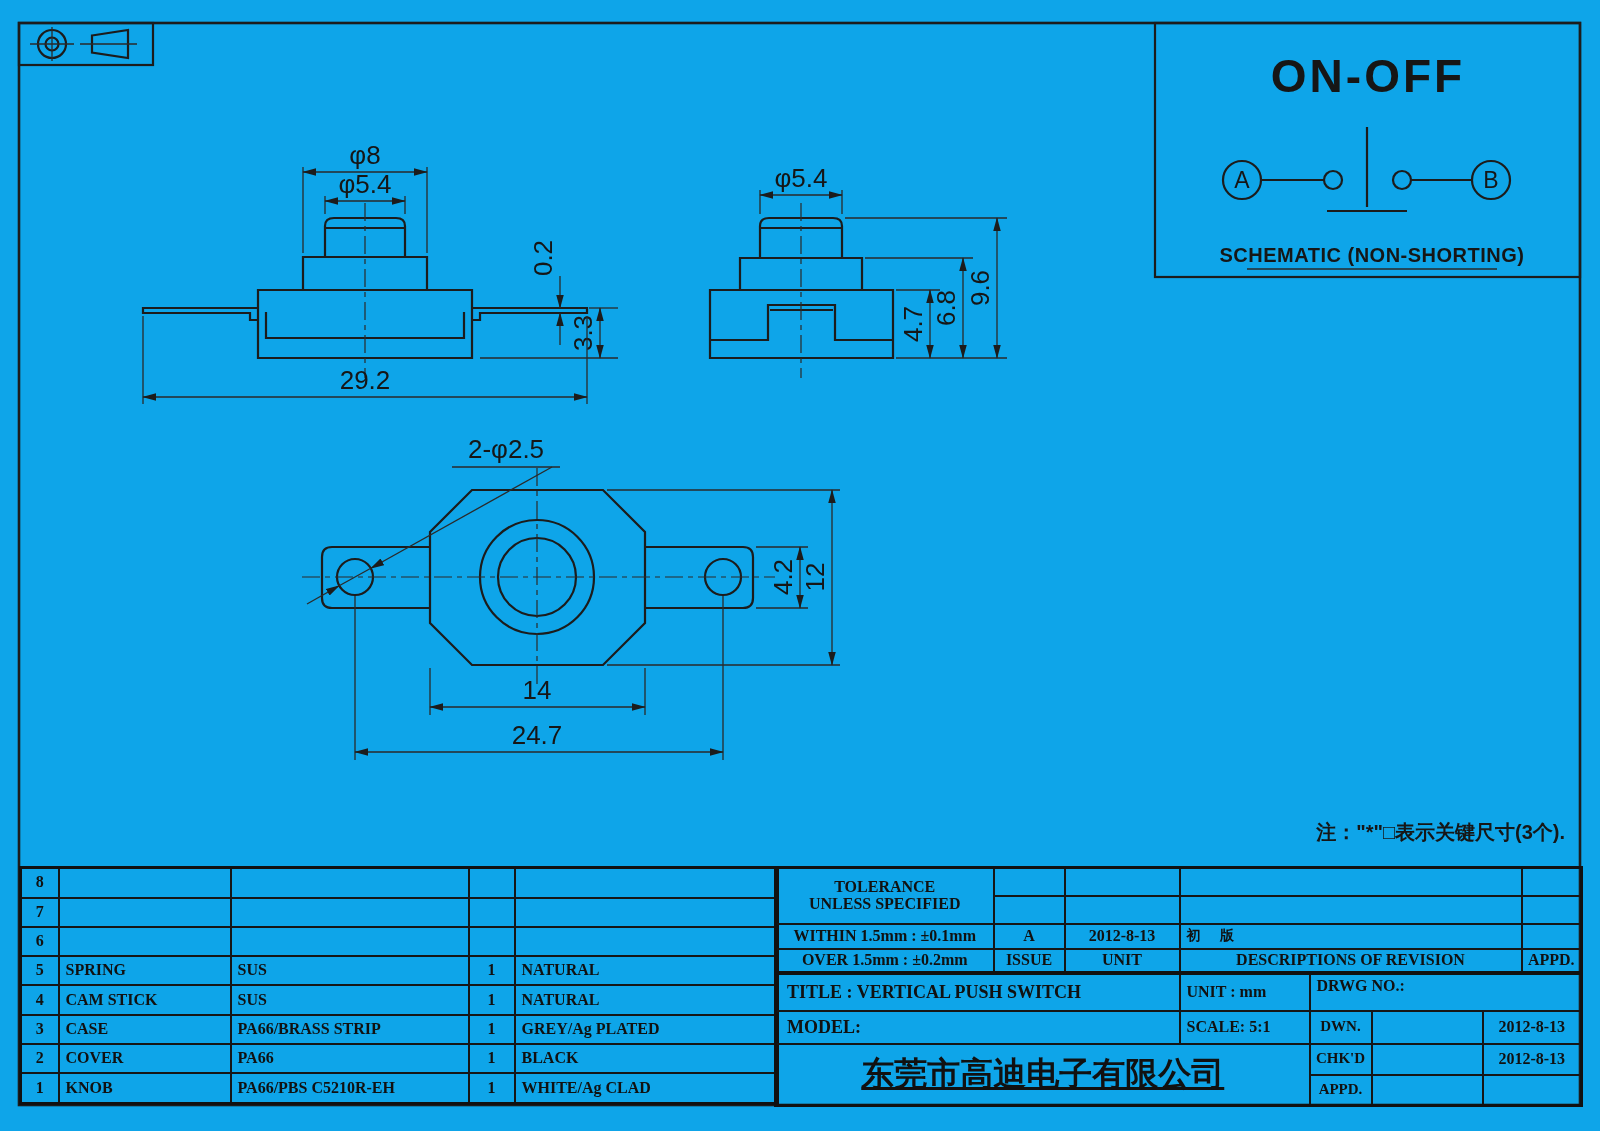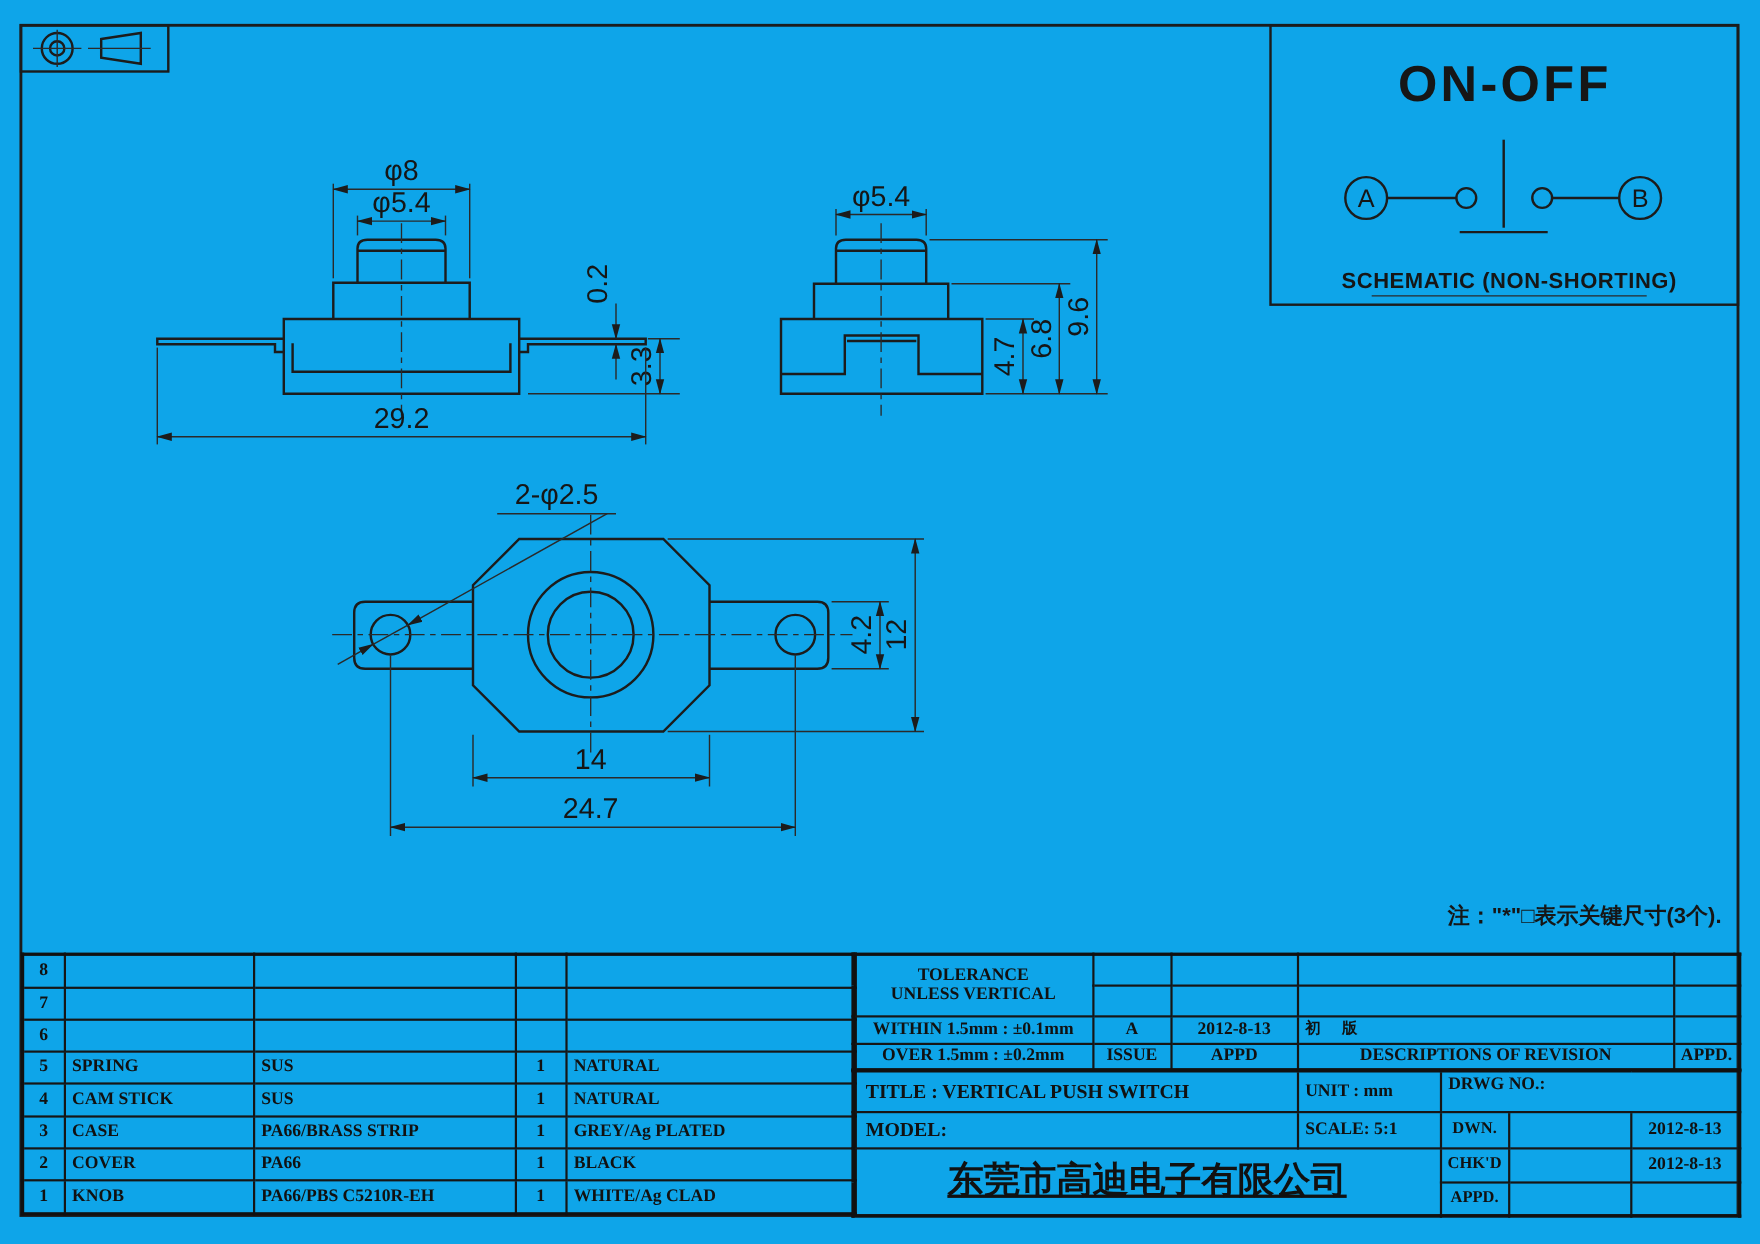--- a/index.html
+++ b/index.html
@@ -262,21 +262,21 @@
         <col style="width:218px">
         <col style="width:71px">
         <col style="width:115px">
         <col style="width:342px">
         <col style="width:60px">
       </colgroup>
   <tbody>
         <tr style="height:27px">
     <td rowspan="2" class="ctr">
       <div>TOLERANCE</div>
-      <div>UNLESS  VERTICAL</div>
+      <div>UNLESS  SPECIFIED</div>
     </td>
     <td></td>
     <td></td>
     <td></td>
     <td></td>
   </tr>
   <tr style="height:27px">
     <td></td>
     <td></td>
     <td></td>
@@ -285,21 +285,21 @@
   <tr style="height:24px">
     <td class="ctr">WITHIN 1.5mm : ±0.1mm</td>
     <td class="ctr">A</td>
     <td class="ctr">2012-8-13</td>
     <td class="rev">初 版</td>
     <td></td>
   </tr>
   <tr style="height:23px">
     <td class="ctr">OVER 1.5mm : ±0.2mm</td>
     <td class="ctr">ISSUE</td>
-    <td class="ctr">APPD</td>
+    <td class="ctr">UNIT</td>
     <td class="ctr">DESCRIPTIONS OF REVISION</td>
     <td class="ctr">APPD.</td>
   </tr>
 </tbody>
     </table>
 
 <table class="tb-bot">
   <colgroup>
         <col style="width:404px">
         <col style="width:130px">

